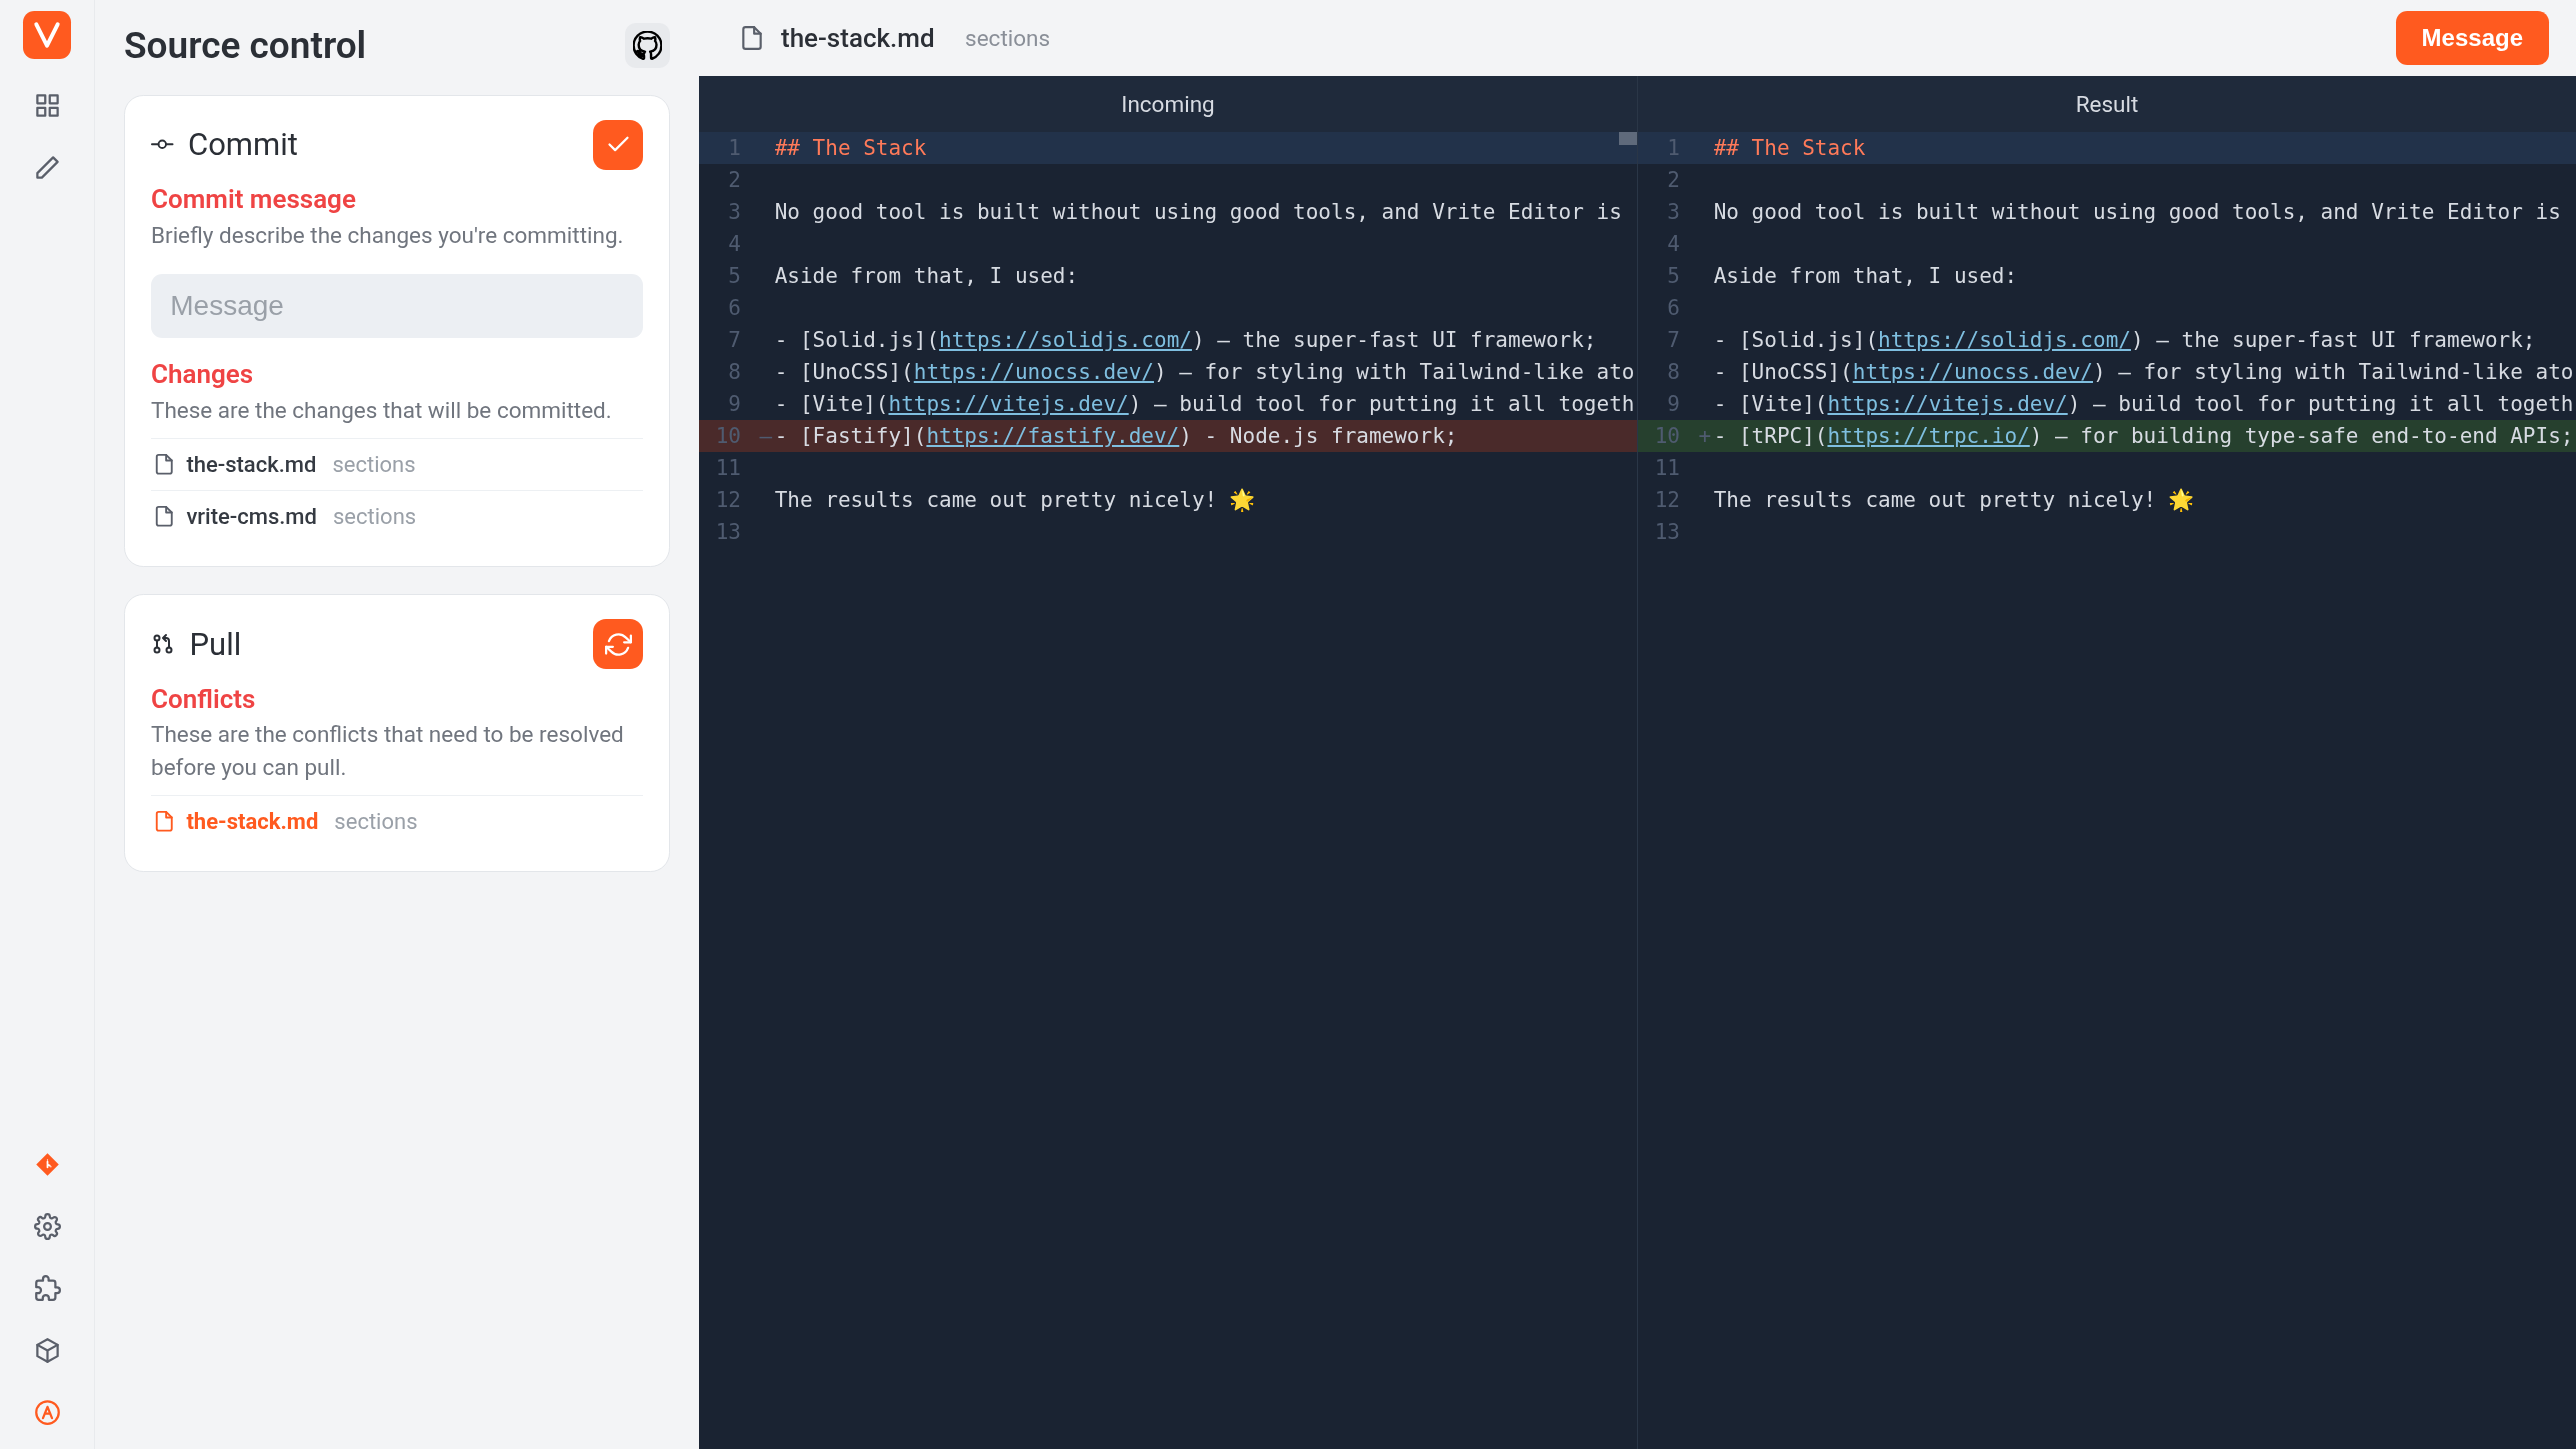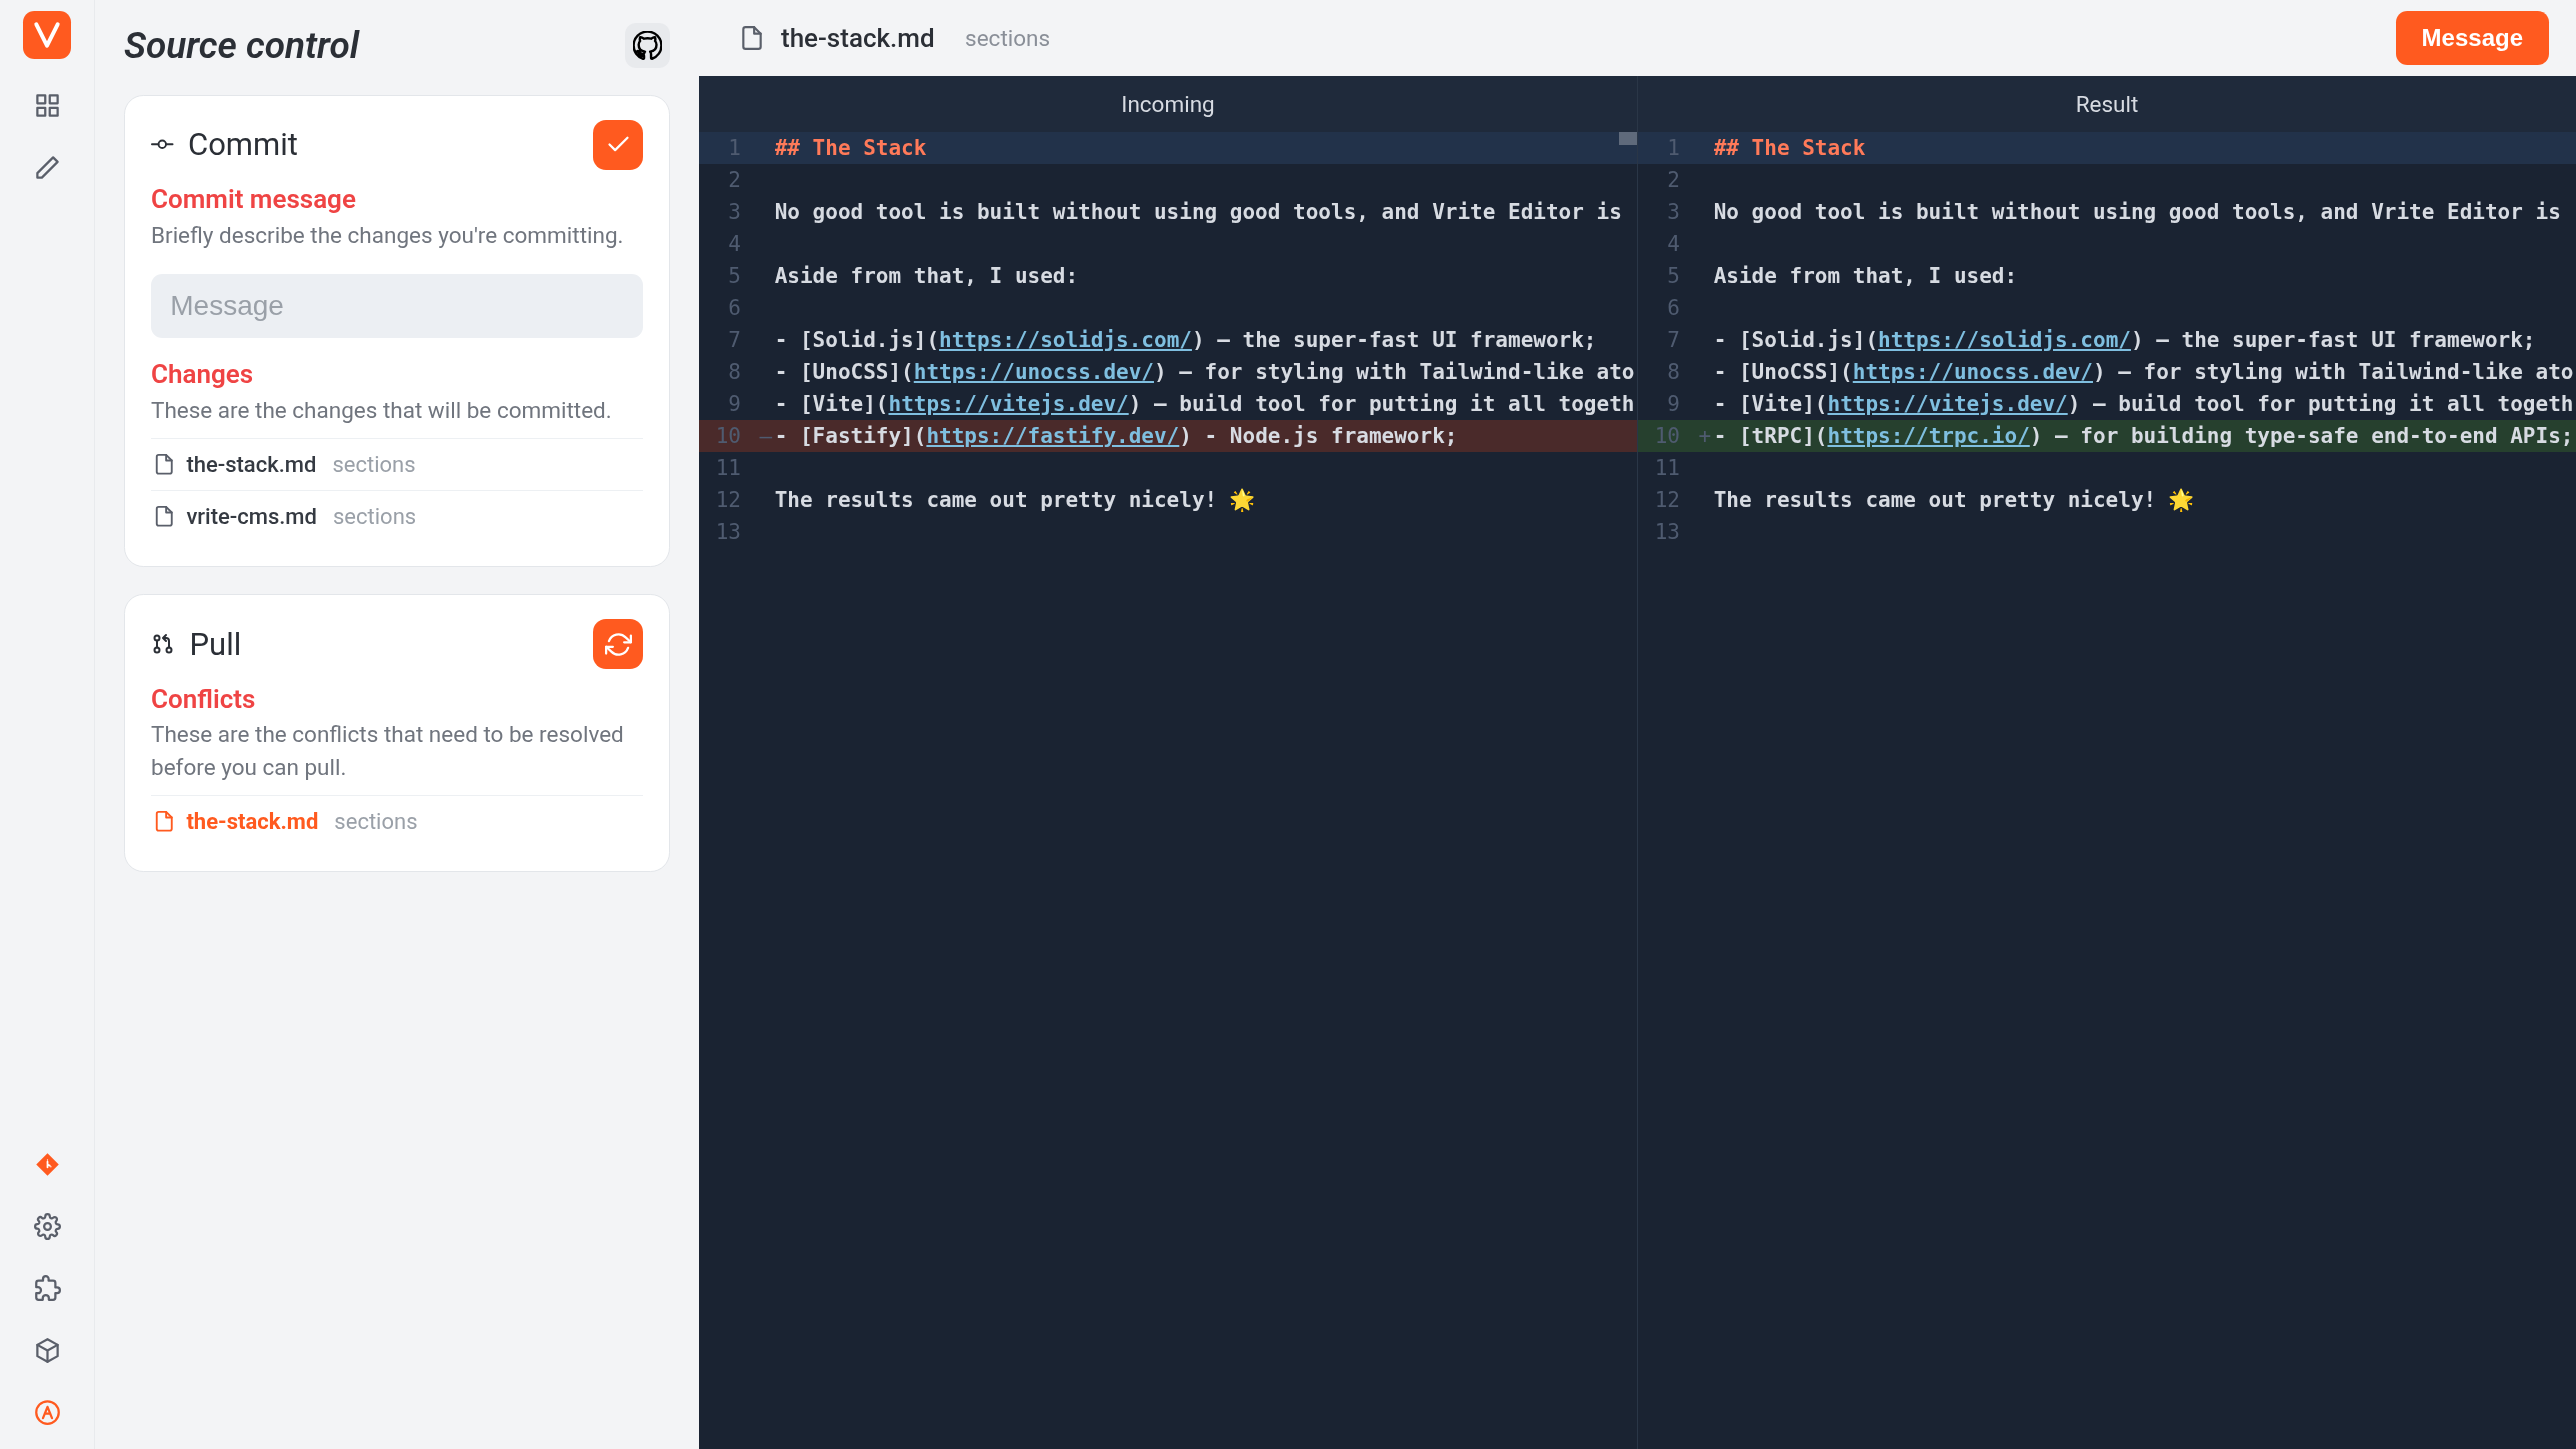--- a/index.html
+++ b/index.html
@@ -12,21 +12,21 @@
   .rail-bottom { margin-top: auto; margin-bottom: 21px; display: flex; flex-direction: column; gap: 31px; align-items: center; }
   .logo { width: 48px; height: 48px; border-radius: 11.3px; background: #ff5a1f; display: flex; align-items: center; justify-content: center; }
   .logo svg { width: 32px; height: 32px; }
   .rail-ico { width: 31px; height: 31px; color: #5a5f6a; display: flex; align-items: center; justify-content: center; cursor: pointer; }
   .rail-ico.active { color: #ff5a1f; }
   .rail-ico svg { width: 27px; height: 27px; }
 
   
   .sidebar { width: 604px; background: #f3f4f6; padding: 22.5px 29px 0 29px; display: flex; flex-direction: column; gap: 27px; }
   .side-head { display: flex; align-items: center; justify-content: space-between; }
-  .side-title { font-size: 37px; font-weight: 600; color: #2b2f36; font-style: italic; }
+  .side-title { font-size: 37px; font-weight: 600; color: #2b2f36; }
   .gh-btn { width: 45px; height: 45px; border-radius: 11.3px; background: #e8eaed; display: flex; align-items: center; justify-content: center; cursor: pointer; }
   .gh-btn svg { width: 29px; height: 29px; }
 
   .card { background: #ffffff; border: 1.6px solid #e3e6ea; border-radius: 19.3px; padding: 24px 26px; }
   .card-head { display: flex; align-items: center; justify-content: space-between; margin-bottom: 14.5px; }
   .card-head-left { display: flex; align-items: center; gap: 14.5px; }
   .card-title { font-size: 31px; font-weight: 400; color: #2b2f36; }
   .chip-btn { width: 50px; height: 50px; border-radius: 13px; background: #ff5a1f; display: flex; align-items: center; justify-content: center; cursor: pointer; }
   .chip-btn svg { width: 27px; height: 27px; stroke: #fff; }
 
@@ -59,21 +59,21 @@
   .pane-tab { flex: 1; display: flex; align-items: center; justify-content: center; font-size: 22.5px; color: #d7dbe2; position: relative; cursor: pointer; }
   .pane-tab + .pane-tab { border-left: 1.6px solid #2a3647; }
 
   .panes { flex: 1; display: flex; background: #1a2332; min-height: 0; }
   .pane { flex: 1; overflow: hidden; position: relative; font-family: ui-monospace, SFMono-Regular, Menlo, Consolas, monospace; font-size: 21px; line-height: 32px; }
   .pane + .pane { border-left: 1.6px solid #2a3647; }
 
   .line { display: flex; white-space: pre; }
   .ln { width: 58px; text-align: right; padding-right: 16px; color: #4f5b70; user-select: none; flex-shrink: 0; }
   .gut { width: 17.7px; text-align: center; color: #4f5b70; flex-shrink: 0; }
-  .code { flex: 1; color: #d7dbe2; min-width: 0; overflow: hidden; font-weight: bold; }
+  .code { flex: 1; color: #d7dbe2; min-width: 0; overflow: hidden; }
 
   .tok-head { color: #ff7a59; }
   .tok-link { color: #7fbfe0; text-decoration: underline; }
 
   .row-sel { background: #22324a; }
   .row-del { background: #4a2a2a; }
   .row-add { background: #26402e; }
 
   .minimap { position: absolute; top: 0; right: 0; width: 17.7px; height: 13px; background: #88909c; opacity: .6; }
 

